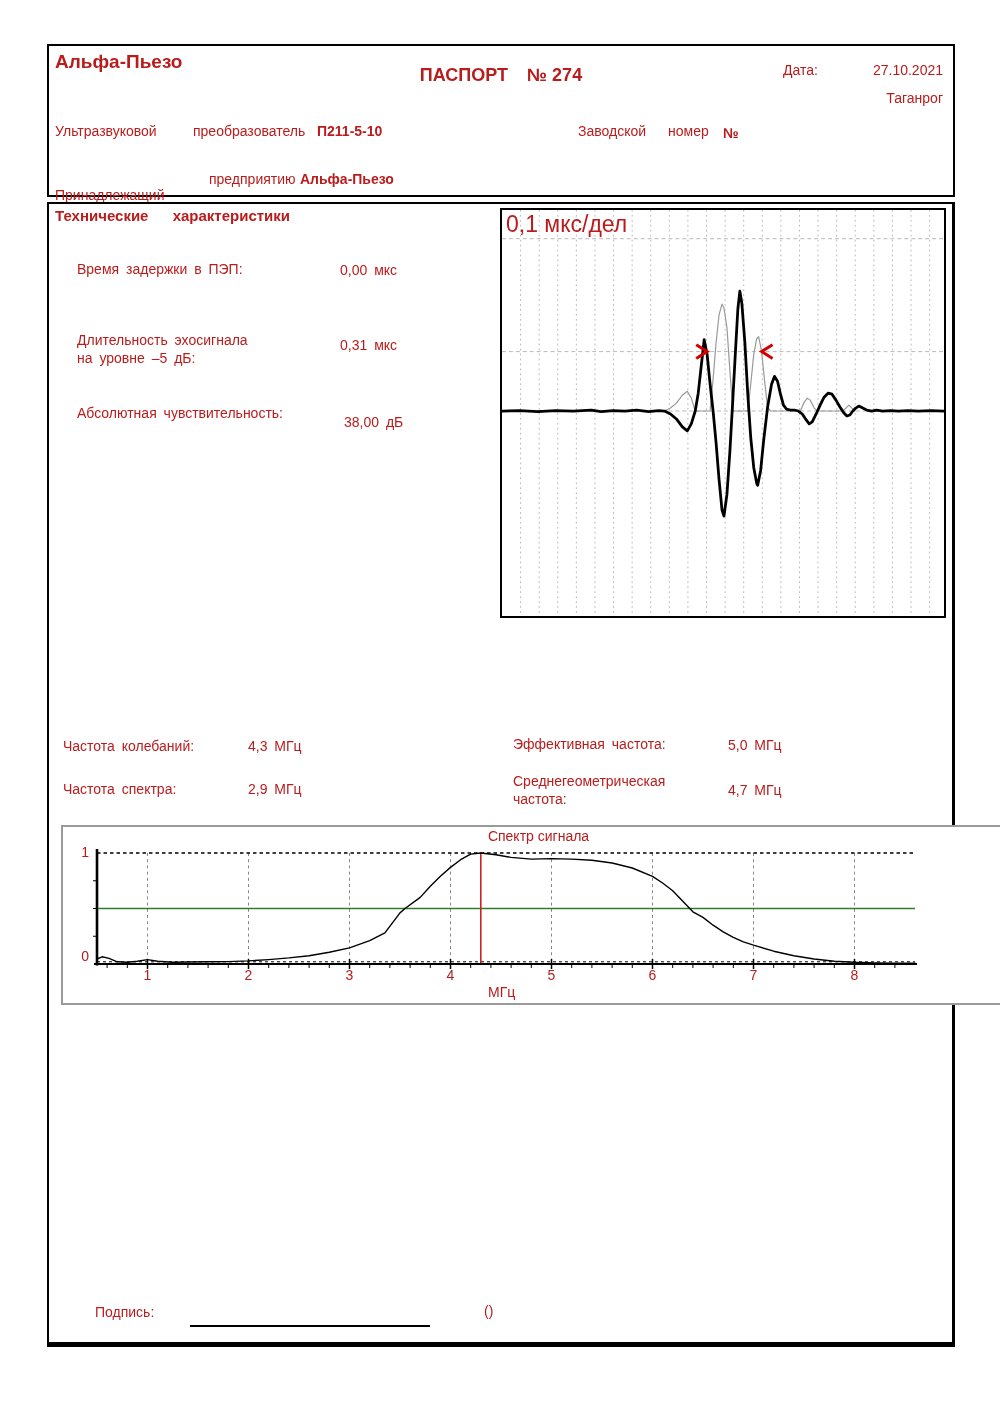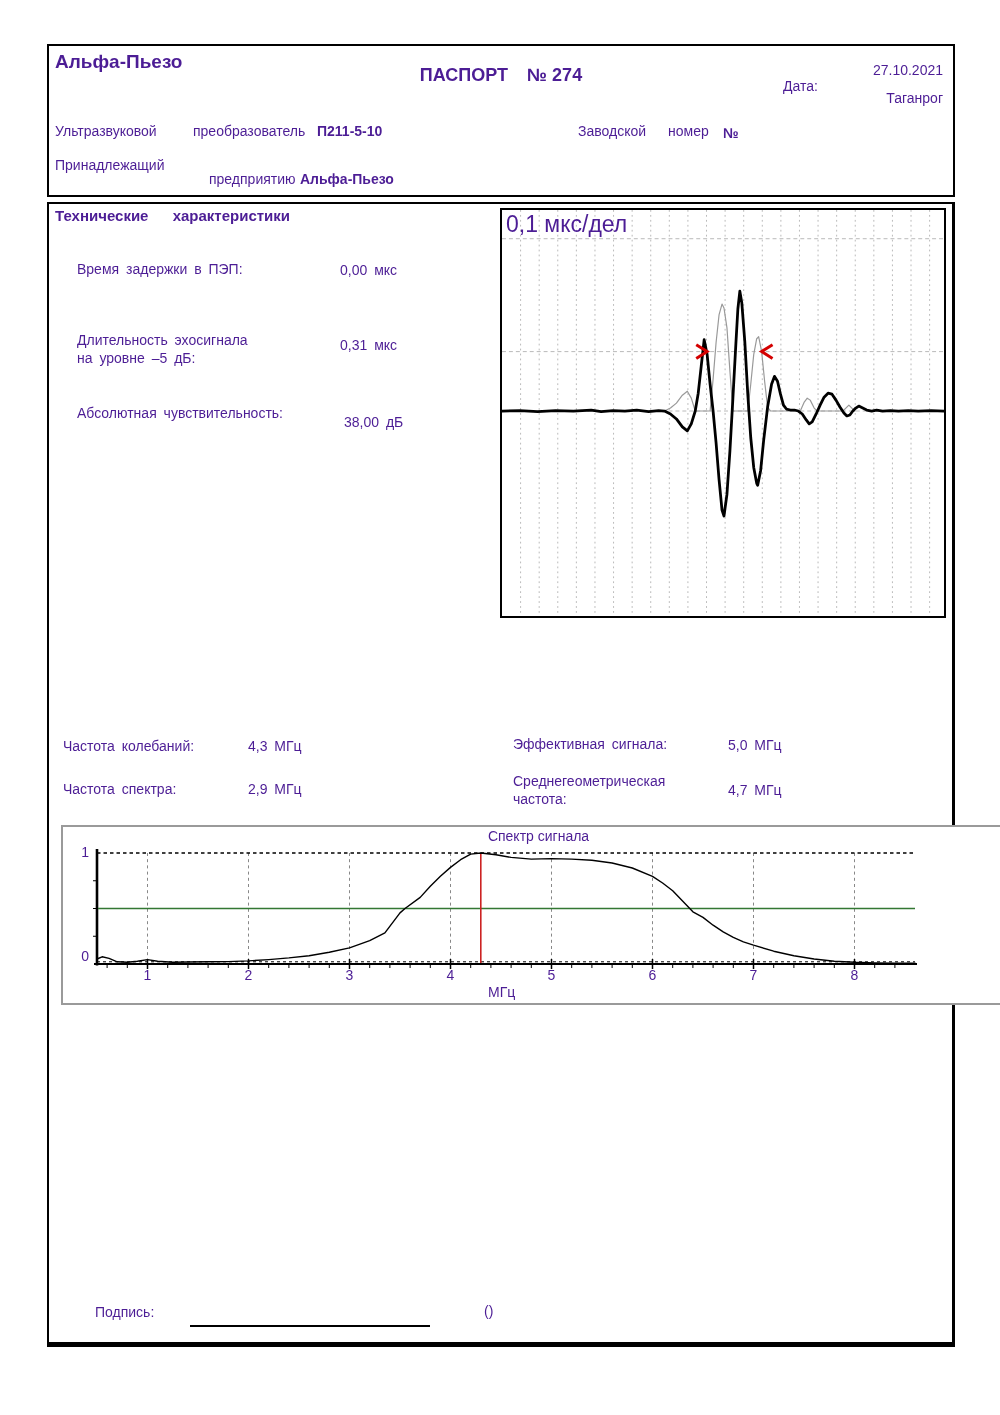--- a/index.html
+++ b/index.html
@@ -1,17 +1,17 @@
 <!DOCTYPE html>
 <html><head>
 <meta charset="utf-8">
 <style>
   html,body{margin:0;padding:0;background:#fff;}
   .page{position:relative;width:1000px;height:1415px;background:#fff;
-        font-family:"Liberation Sans",sans-serif;color:#4c1d95;overflow:hidden;}
+        font-family:"Liberation Sans",sans-serif;color:#b91c1c;overflow:hidden;}
   .abs{position:absolute;}
   .b{font-weight:bold;}
   .t14{font-size:14px;word-spacing:3px;white-space:nowrap;}
   .t15{font-size:15px;white-space:nowrap;}
   .box{position:absolute;border:2px solid #000;background:#fff;box-sizing:border-box;}
   .header-box{left:47px;top:44px;width:908px;height:153px;}
   .main-box{left:47px;top:202px;width:908px;height:1145px;
             border-right-width:3px;border-bottom-width:5px;}
   .doc-title-row{left:0;right:0;top:19px;text-align:center;font-size:18px;font-weight:bold;}
   .doc-title-row span{margin:0 7px;}
@@ -32,33 +32,33 @@
 <div class="page">
 
   <div class="box header-box">
     <div class="abs b" style="left:6px;top:5px;font-size:19px;">Альфа-Пьезо</div>
 
     <div class="abs doc-title-row">
       <span>ПАСПОРТ</span>
       <span>№ 274</span>
     </div>
 
-    <div class="abs t14" style="left:734px;top:16px;margin-top:16px;">Дата:</div>
+    <div class="abs t14" style="left:734px;top:16px;">Дата:</div>
     <div class="abs t14" style="right:10px;top:16px;">27.10.2021</div>
     <div class="abs t14" style="right:10px;top:44px;">Таганрог</div>
 
     <div class="abs t14" style="left:6px;top:77px;">Ультразвуковой</div>
     <div class="abs t14" style="left:144px;top:77px;">преобразователь</div>
     <div class="abs t14 b" style="left:268px;top:77px;">П211-5-10</div>
 
     <div class="abs t14" style="left:529px;top:77px;">Заводской</div>
     <div class="abs t14" style="left:619px;top:77px;">номер</div>
     <div class="abs t14 b" style="left:674px;top:79px;">№</div>
 
-    <div class="abs t14" style="left:6px;top:111px;">Принадлежащий</div>
+    <div class="abs t14" style="left:6px;top:141px;">Принадлежащий</div>
     <div class="abs t14" style="left:160px;top:125px;">предприятию</div>
     <div class="abs t14 b" style="left:251px;top:125px;">Альфа-Пьезо</div>
   </div>
 
   <div class="box main-box">
 
     <div class="abs t15 b" style="left:6px;top:3px;">
       <span>Технические</span>
       <span style="margin-left:20px;">характеристики</span>
     </div>
@@ -109,21 +109,21 @@
           <path d="M 273,136 L 262,143 L 273,150" fill="none" stroke="#d40000" stroke-width="3" stroke-linejoin="miter" stroke-linecap="butt"></path>
         </svg>
       <div class="wave-label">0,1 мкс/дел</div>
     </div>
 
     <div class="abs t14" style="left:14px;top:534px;">Частота колебаний:</div>
     <div class="abs t14" style="left:199px;top:534px;">4,3 МГц</div>
     <div class="abs t14" style="left:14px;top:577px;">Частота спектра:</div>
     <div class="abs t14" style="left:199px;top:577px;">2,9 МГц</div>
 
-    <div class="abs t14" style="left:464px;top:532px;">Эффективная сигнала:</div>
+    <div class="abs t14" style="left:464px;top:532px;">Эффективная частота:</div>
     <div class="abs t14" style="left:679px;top:533px;">5,0 МГц</div>
     <div class="abs t14" style="left:464px;top:568px;line-height:18px;">
       <div>Среднегеометрическая</div>
       <div>частота:</div>
     </div>
     <div class="abs t14" style="left:679px;top:578px;">4,7 МГц</div>
 
     <div class="spec-box">
       <div class="spec-title">Спектр сигнала</div>
       <svg style="position:absolute;left:0;top:0;" width="865" height="176" viewBox="0 0 865 176">

